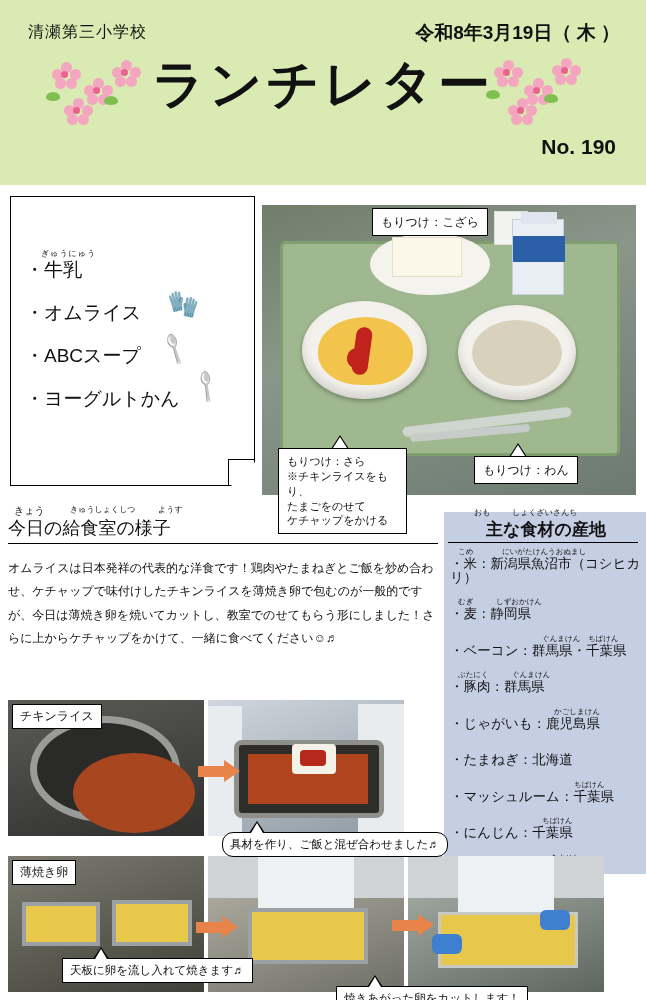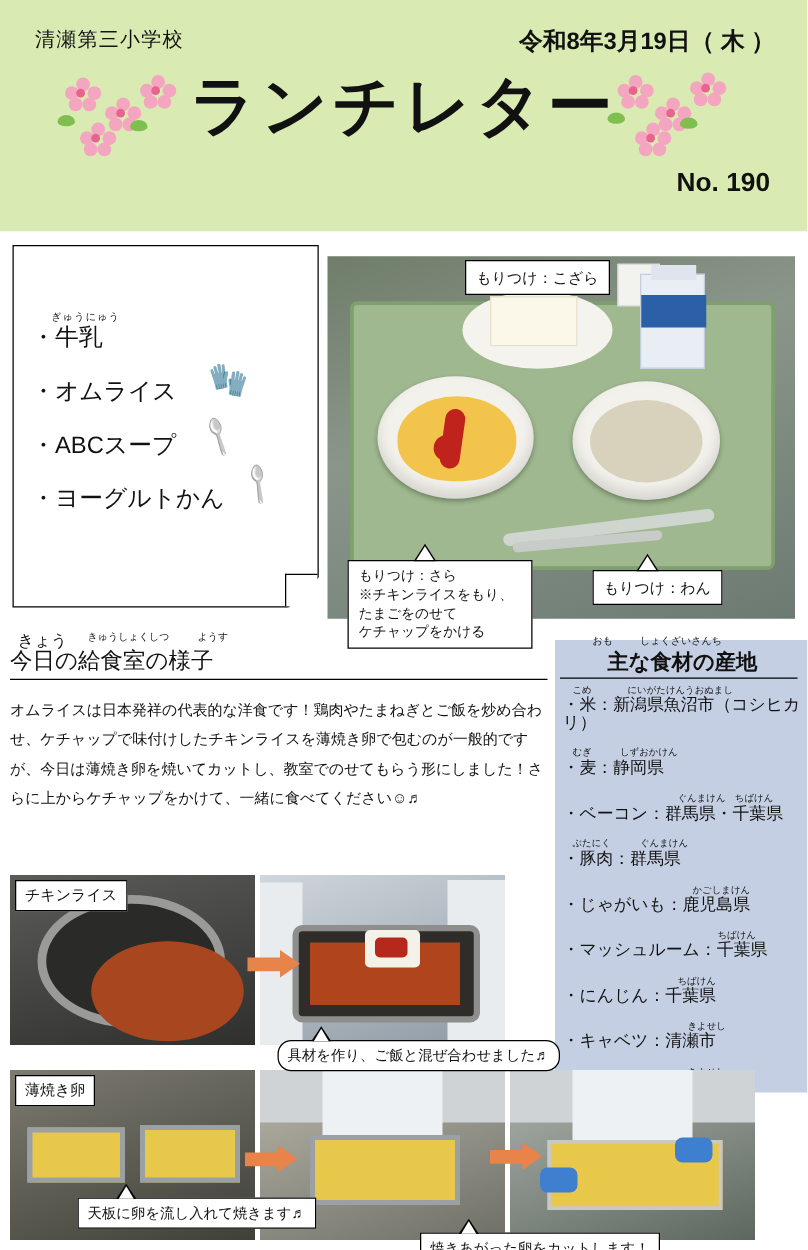--- a/index.html
+++ b/index.html
@@ -141,21 +141,21 @@
 
   
   .callout {
     position:absolute; background:#fff; border:1.5px solid #000;
     font-size:12px; padding:5px 8px; line-height:1.35; white-space:nowrap;
   }
   .callout .tail{
     position:absolute; width:0;height:0;
   }
   #callout-kozara { left:372px; top:208px; }
-  #callout-sara { left:278px; top:448px; white-space:normal; width:148px; font-size:11px;}
+  #callout-sara { left:278px; top:448px; white-space:normal; width:129px; font-size:11px;}
   #callout-sara .tail{
     left:52px; top:-14px;
     border-left:9px solid transparent; border-right:9px solid transparent;
     border-bottom:14px solid #000;
   }
   #callout-sara .tail:after{
     content:""; position:absolute; left:-7px; top:2px;
     border-left:7px solid transparent; border-right:7px solid transparent;
     border-bottom:11px solid #fff;
   }
@@ -169,21 +169,21 @@
     content:""; position:absolute; left:-7px; top:2px;
     border-left:7px solid transparent; border-right:7px solid transparent;
     border-bottom:11px solid #fff;
   }
 
   
   .kitchen-head {
     position:absolute; left:8px; top:516px; width:430px;
     font-size:18px; border-bottom:1.5px solid #000; padding-bottom:3px;
   }
-  .kitchen-head .r1{ position:absolute; left:6px; top:-12px; font-size:13px;}
+  .kitchen-head .r1{ position:absolute; left:6px; top:-12px; font-size:10px;}
   .kitchen-head .r2{ position:absolute; left:62px; top:-12px; font-size:8px;}
   .kitchen-head .r3{ position:absolute; left:150px; top:-12px; font-size:8px;}
 
   .kitchen-body {
     position:absolute; left:8px; top:557px; width:430px;
     font-size:12px; line-height:1.95;
   }
 
   
   .ing-panel {
@@ -455,20 +455,23 @@
   <div class="ing-item">
     <span class="r" style="left:8px;">ぶたにく</span>
     <span class="r" style="left:62px;text-align:right;">ぐんまけん</span>
     <span>・豚肉：</span><span>群馬県</span>
   </div>
   <div class="ing-item">
     <span class="r" style="left:104px;">かごしまけん</span>
     <span>・じゃがいも：</span><span>鹿児島県</span>
   </div>
   <div class="ing-item">
+    <span>・たまねぎ：</span><span>北海道</span>
+  </div>
+  <div class="ing-item">
     <span class="r" style="left:124px;">ちばけん</span>
     <span>・マッシュルーム：</span><span>千葉県</span>
   </div>
   <div class="ing-item">
     <span class="r" style="left:92px;">ちばけん</span>
     <span>・にんじん：</span><span>千葉県</span>
   </div>
   <div class="ing-item">
     <span class="r" style="left:100px;">きよせし</span>
     <span>・キャベツ：</span><span>清瀬市</span>

